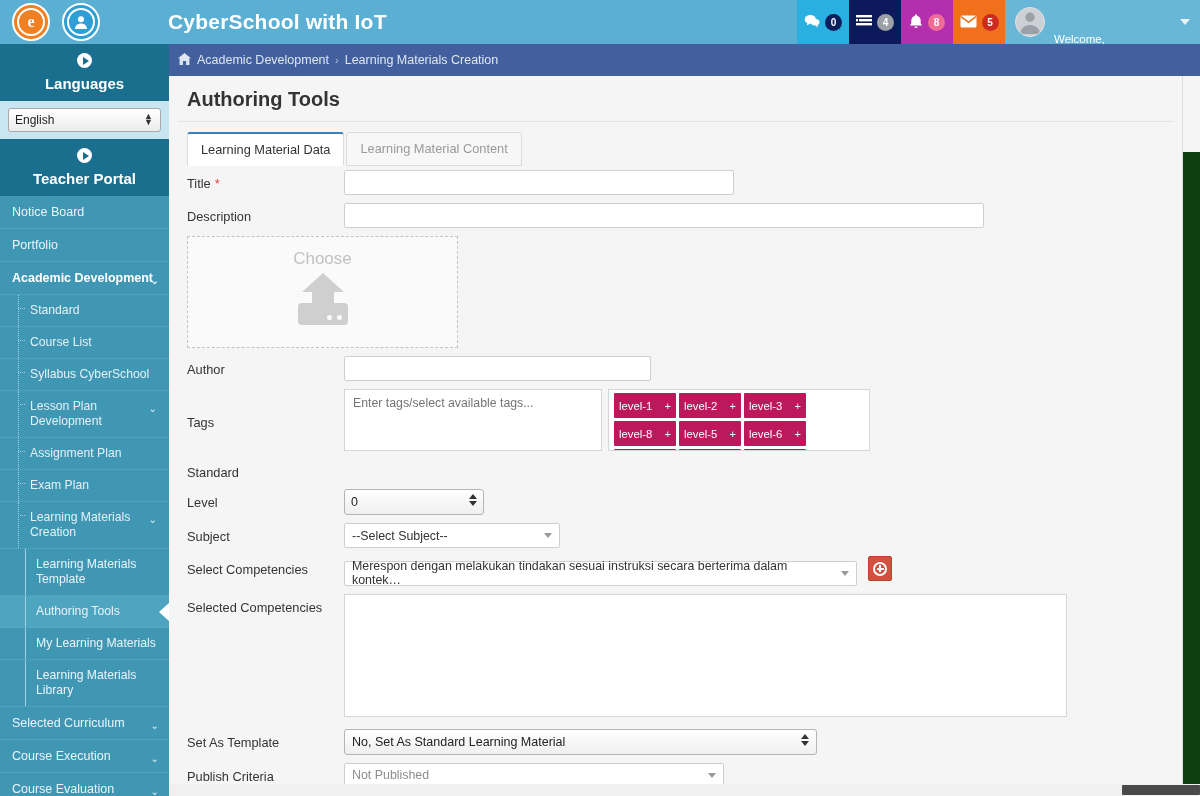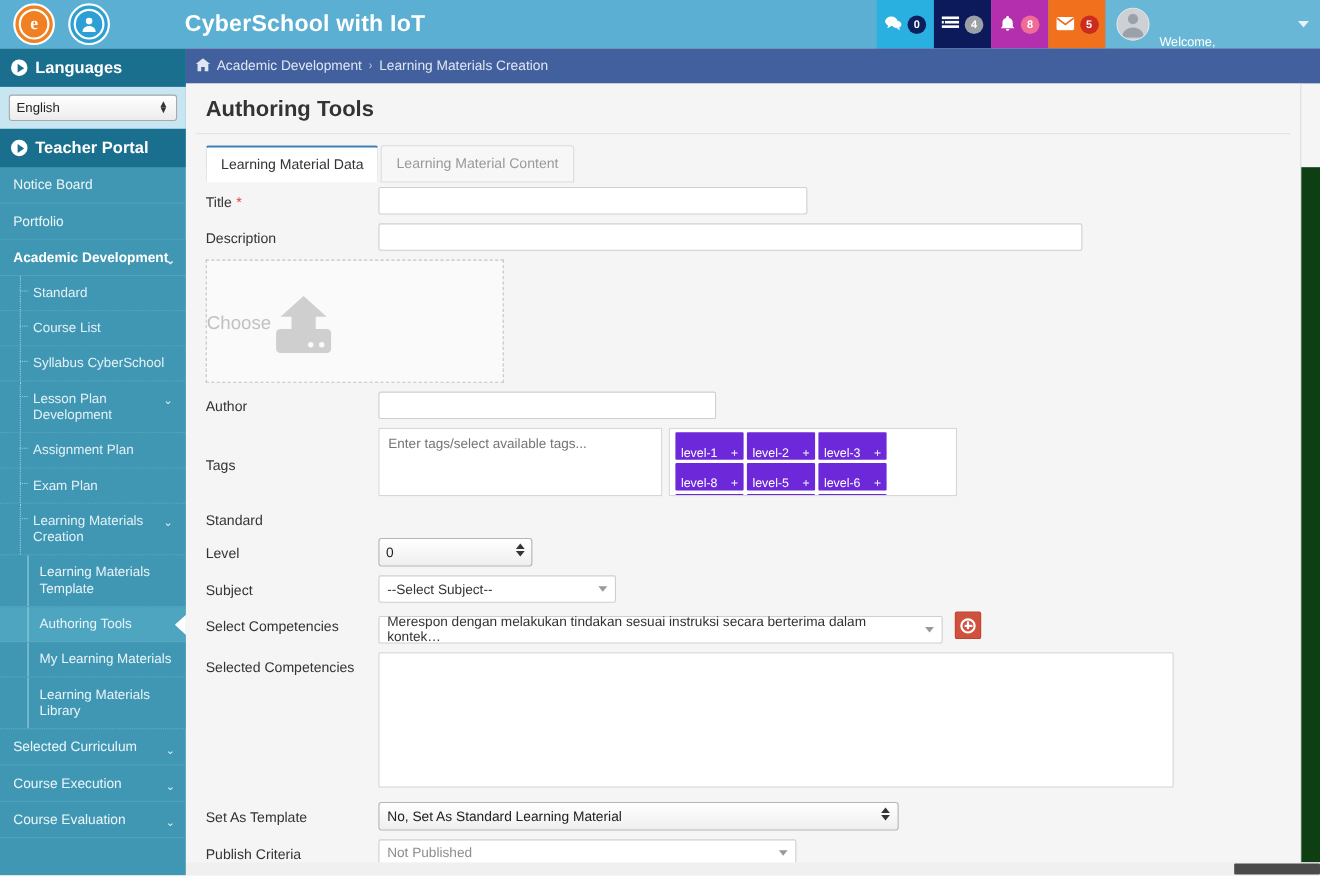--- a/index.html
+++ b/index.html
@@ -66,21 +66,21 @@
   .user-txt { font-size: 11.5px; line-height: 14px; flex: 1; margin-top: 47px; }
   .caret-down { width:0;height:0;border-left:5px solid transparent;border-right:5px solid transparent;border-top:6px solid #e9f3f8;}
 
   
   .sidebar {
     position: absolute; top: 44px; left: 0; width: 169px; bottom: 0;
     background: #4097b3; overflow: hidden;
   }
   .side-head {
     background: #1a6e8e; color: #ffffff; font-size: 15px; font-weight: 600;
-    padding: 9px 10px; display: flex; align-items: center; gap: 7px;
+    padding: 9px 10px; display: flex; align-items: center; gap: 7px; flex-direction: column;
   }
   .arrow-badge {
     width: 15px; height: 15px; border-radius: 50%; background: #ffffff; flex:none;
     display:flex; align-items:center; justify-content:center;
   }
   .arrow-badge i { width:0;height:0;border-top:4px solid transparent;border-bottom:4px solid transparent;border-left:6px solid #1a6e8e; margin-left:2px;}
   .lang-wrap { background: #c8e5f2; padding: 7px 8px; }
   .lang-select {
     width: 100%; height: 24px; font-size: 12px; padding: 0 6px;
     border: 1px solid #a9a9a9; border-radius: 3px;
@@ -162,21 +162,21 @@
   input.txt {
     height: 25px; border: 1px solid #cfcfcf; background: #ffffff; border-radius: 2px;
     font-size: 12.5px; padding: 0 6px; font-family:"Liberation Sans", sans-serif; color:#333;
   }
   .w-title { width: 390px; }
   .w-desc { width: 640px; }
   .w-author { width: 307px; }
 
   .drop-zone {
     width: 271px; height: 112px; border: 1px dashed #c3c3c3; background: #fafafa;
-    display: flex; flex-direction: row; align-items: center; justify-content: flex-start;
+    display: flex; flex-direction: column; align-items: center; justify-content: flex-start;
     padding-top: 12px; cursor: pointer;
   }
   .drop-zone .choose { color: #c1c1c1; font-size: 17px; margin-bottom: 8px; }
   .upload-icon { position: relative; width: 58px; height: 50px; }
   .upload-icon .arw {
     position:absolute; left:18px; top:0; width:22px; height:22px; background:#cfcfcf;
   }
   .upload-icon .arw-head {
     position:absolute; left:8px; top:-4px; width:0;height:0;
     border-left:21px solid transparent;border-right:21px solid transparent;border-bottom:19px solid #cfcfcf;
@@ -193,22 +193,22 @@
   .tags-input {
     width: 258px; height: 62px; border: 1px solid #d7d7d7; background:#fff;
     font-size: 12.3px; color: #a9a9a9; padding: 6px 8px; font-family:"Liberation Sans", sans-serif;
     resize:none;
   }
   .tags-box {
     width: 262px; height: 62px; border: 1px solid #d7d7d7; background:#fff;
     overflow: hidden; padding: 3px 0 0 5px;
   }
   .tag-chip {
-    display: inline-flex; align-items: flex-end; justify-content: space-between;
-    width: 62px; height: 25px; background: #6d28d9; color: #ffffff;
+    display: inline-flex; align-items: center; justify-content: space-between;
+    width: 62px; height: 25px; background: #be185d; color: #ffffff;
     font-size: 11.3px; margin: 0 3px 3px 0; padding: 0 5px; cursor: pointer;
     border-radius: 1px;
   }
   .tag-chip .plus { font-size: 11px; color: #eaf3f8; }
 
   select.sel, .fake-sel {
     height: 25px; border: 1px solid #cfcfcf; background: #ffffff; border-radius: 2px;
     font-size: 12.4px; padding: 0 22px 0 7px; color: #333;
     font-family:"Liberation Sans", sans-serif;
     -webkit-appearance:none; appearance:none;

